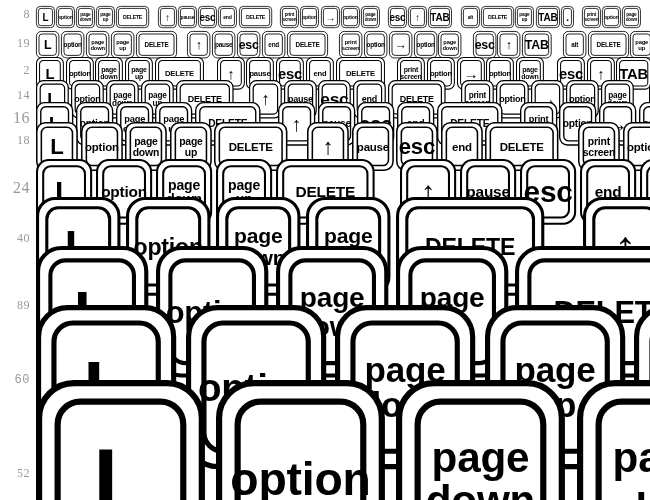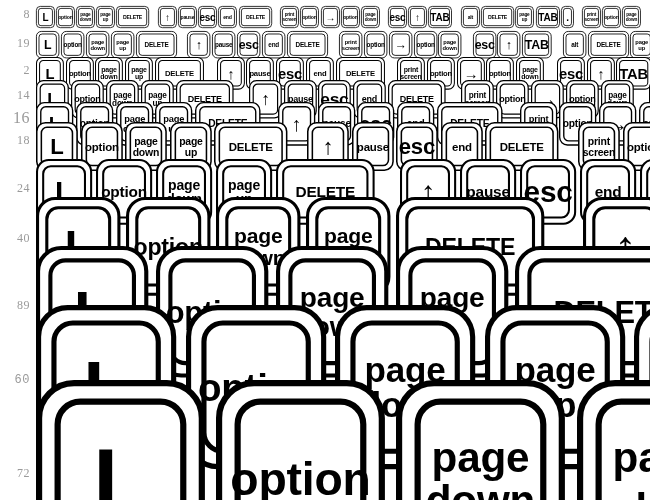--- a/index.html
+++ b/index.html
@@ -842,21 +842,21 @@
         </svg>
       </div>
       <div class="keycap" style="margin-right: 2.805px;">
         <svg width="41.81999999999999" height="48.959999999999994" viewBox="0 0 41.81999999999999 48.959999999999994">
           <path class="kc-outer" d="M9.435,0.7649999999999999h22.949999999999992a8.67,8.67 0 0 1 8.67,8.67v30.089999999999993a8.67,8.67 0 0 1 -8.67,8.67h-22.949999999999992a8.67,8.67 0 0 1 -8.67,-8.67v-30.089999999999993a8.67,8.67 0 0 1 8.67,-8.67z" stroke-width="1.5299999999999998"></path>
           <path class="kc-inner" d="M10.965,5.3549999999999995h19.889999999999993a5.61,5.61 0 0 1 5.61,5.61v27.029999999999994a5.61,5.61 0 0 1 -5.61,5.61h-19.889999999999993a5.61,5.61 0 0 1 -5.61,-5.61v-27.029999999999994a5.61,5.61 0 0 1 5.61,-5.61z" stroke-width="1.5299999999999998"></path>
           <text class="kc-text" x="20.909999999999997" y="28.553624999999997" font-size="11.475">option</text>
         </svg>
       </div>
     </div>
-    <div class="size-label" style="right: 620px; top: 181px; font-size: 12px; line-height: 14px; width: 26px;">24</div>
+    <div class="size-label" style="right: 620px; top: 181px; font-size: 16px; line-height: 14px; width: 26px;">24</div>
     <div class="keys" style="left: 36px; top: 159px;">
       <div class="keycap" style="margin-right: 3.7675px;">
         <svg width="56.169999999999995" height="65.75999999999999" viewBox="0 0 56.169999999999995 65.75999999999999">
           <path class="kc-outer" d="M12.6725,1.0274999999999999h30.824999999999996a11.645,11.645 0 0 1 11.645,11.645v40.41499999999999a11.645,11.645 0 0 1 -11.645,11.645h-30.824999999999996a11.645,11.645 0 0 1 -11.645,-11.645v-40.41499999999999a11.645,11.645 0 0 1 11.645,-11.645z" stroke-width="2.0549999999999997"></path>
           <path class="kc-inner" d="M14.7275,7.1925h26.714999999999996a7.535,7.535 0 0 1 7.535,7.535v36.30499999999999a7.535,7.535 0 0 1 -7.535,7.535h-26.714999999999996a7.535,7.535 0 0 1 -7.535,-7.535v-36.30499999999999a7.535,7.535 0 0 1 7.535,-7.535z" stroke-width="2.0549999999999997"></path>
           <text class="kc-text" x="28.084999999999997" y="43.45811249999999" font-size="29.797499999999996">L</text>
         </svg>
       </div>
       <div class="keycap" style="margin-right: 3.7675px;">
         <svg width="56.169999999999995" height="65.75999999999999" viewBox="0 0 56.169999999999995 65.75999999999999">
@@ -1046,21 +1046,21 @@
         </svg>
       </div>
       <div class="keycap" style="margin-right: 9.405px;">
         <svg width="246.24000000000004" height="164.16" viewBox="0 0 246.24000000000004 164.16">
           <path class="kc-outer" d="M31.635,2.565h182.97000000000003a29.07,29.07 0 0 1 29.07,29.07v100.89a29.07,29.07 0 0 1 -29.07,29.07h-182.97000000000003a29.07,29.07 0 0 1 -29.07,-29.07v-100.89a29.07,29.07 0 0 1 29.07,-29.07z" stroke-width="5.13"></path>
           <path class="kc-inner" d="M36.765,17.955000000000002h172.71000000000004a18.810000000000002,18.810000000000002 0 0 1 18.810000000000002,18.810000000000002v90.63a18.810000000000002,18.810000000000002 0 0 1 -18.810000000000002,18.810000000000002h-172.71000000000004a18.810000000000002,18.810000000000002 0 0 1 -18.810000000000002,-18.810000000000002v-90.63a18.810000000000002,18.810000000000002 0 0 1 18.810000000000002,-18.810000000000002z" stroke-width="5.13"></path>
           <text class="kc-text" x="123.12000000000002" y="95.738625" font-size="38.475">DELETE</text>
         </svg>
       </div>
     </div>
-    <div class="size-label" style="right: 620px; top: 466px; font-size: 12px; line-height: 14px; width: 26px;">72</div>
+    <div class="size-label" style="right: 620px; top: 466px; font-size: 12px; line-height: 14px; width: 26px;">52</div>
     <div class="keys" style="left: 36px; top: 380px;">
       <div class="keycap" style="margin-right: 11.33px;">
         <svg width="168.92" height="197.76000000000002" viewBox="0 0 168.92 197.76000000000002">
           <path class="kc-outer" d="M38.11000000000001,3.0900000000000003h92.69999999999997a35.02,35.02 0 0 1 35.02,35.02v121.54a35.02,35.02 0 0 1 -35.02,35.02h-92.69999999999997a35.02,35.02 0 0 1 -35.02,-35.02v-121.54a35.02,35.02 0 0 1 35.02,-35.02z" stroke-width="6.180000000000001"></path>
           <path class="kc-inner" d="M44.290000000000006,21.630000000000003h80.33999999999997a22.660000000000004,22.660000000000004 0 0 1 22.660000000000004,22.660000000000004v109.17999999999999a22.660000000000004,22.660000000000004 0 0 1 -22.660000000000004,22.660000000000004h-80.33999999999997a22.660000000000004,22.660000000000004 0 0 1 -22.660000000000004,-22.660000000000004v-109.17999999999999a22.660000000000004,22.660000000000004 0 0 1 22.660000000000004,-22.660000000000004z" stroke-width="6.180000000000001"></path>
           <text class="kc-text" x="84.46" y="130.69155" font-size="89.61">L</text>
         </svg>
       </div>
       <div class="keycap" style="margin-right: 11.33px;">
         <svg width="168.92" height="197.76000000000002" viewBox="0 0 168.92 197.76000000000002">

